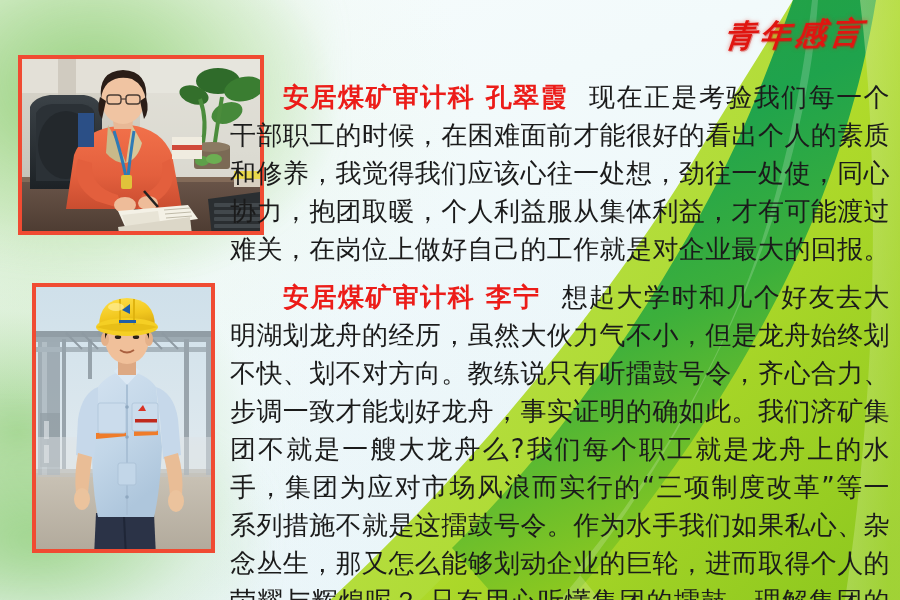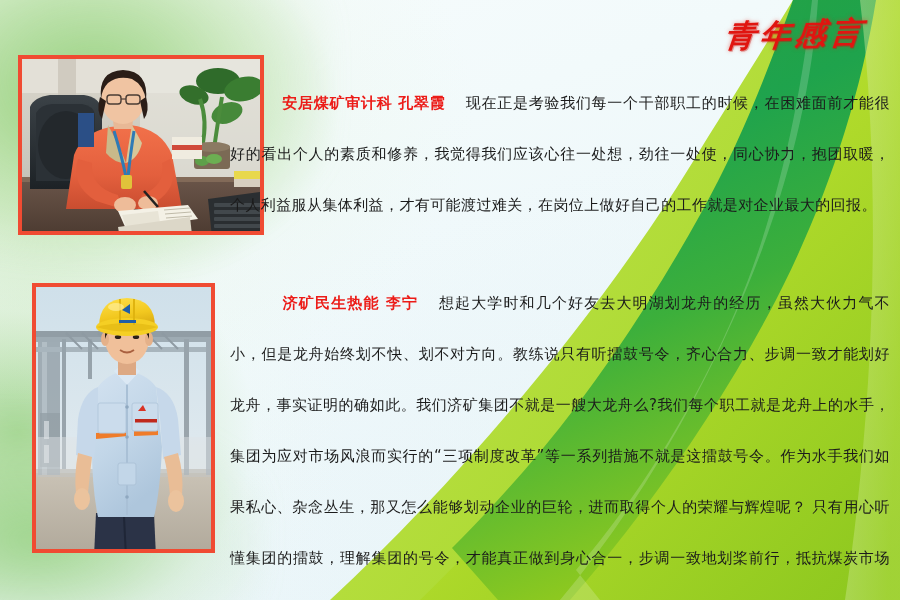--- a/index.html
+++ b/index.html
@@ -73,22 +73,22 @@
   }
   #photo-one { left: 18px; top: 55px; width: 246px; height: 180px; }
   #photo-two { left: 32px; top: 283px; width: 183px; height: 270px; }
   .photo-inner { position: absolute; inset: 0; overflow: hidden; }
 
   
   .para {
     position: absolute;
     z-index: 7;
     color: #1b1b1b;
-    font-size: 15px;
-    line-height: 51px;
+    font-size: 26px;
+    line-height: 38px;
     letter-spacing: 0.4px;
     text-align: justify;
     text-justify: inter-ideograph;
   }
   #para-one { left: 230px; top: 78px; width: 660px; }
   #para-two { left: 230px; top: 278px; width: 660px; }
   .speaker {
     color: #ec1c18;
     font-weight: bold;
   }
@@ -376,16 +376,16 @@
         <ellipse cx="80" cy="20" rx="8" ry="4" fill="#fff0a0" opacity="0.65"></ellipse>
       </svg>
     </div>
   </div>
 
   <div class="para" id="para-one">
     <span class="indent"></span><span class="speaker">安居煤矿审计科 孔翠霞</span><span class="gap"></span><span>现在正是考验我们每一个干部职工的时候，在困难面前才能很好的看出个人的素质和修养，我觉得我们应该心往一处想，劲往一处使，同心协力，抱团取暖，个人利益服从集体利益，才有可能渡过难关，在岗位上做好自己的工作就是对企业最大的回报。</span>
   </div>
 
   <div class="para" id="para-two">
-    <span class="indent"></span><span class="speaker">济矿民生热能  李宁</span><span class="gap"></span><span>想起大学时和几个好友去大明湖划龙舟的经历，虽然大伙力气不小，但是龙舟始终划不快、划不对方向。教练说只有听擂鼓号令，齐心合力、步调一致才能划好龙舟，事实证明的确如此。我们济矿集团不就是一艘大龙舟么?我们每个职工就是龙舟上的水手，集团为应对市场风浪而实行的“三项制度改革”等一系列措施不就是这擂鼓号令。作为水手我们如果私心、杂念丛生，那又怎么能够划动企业的巨轮，进而取得个人的荣耀与辉煌呢？ 只有用心听懂集团的擂鼓，理解集团的号令，才能真正做到身心合一，步调一致地划桨前行，抵抗煤炭市场的大风浪，才能真正划着济矿集团这艘巨轮前进再前进!</span>
+    <span class="indent"></span><span class="speaker">安居煤矿审计科  李宁</span><span class="gap"></span><span>想起大学时和几个好友去大明湖划龙舟的经历，虽然大伙力气不小，但是龙舟始终划不快、划不对方向。教练说只有听擂鼓号令，齐心合力、步调一致才能划好龙舟，事实证明的确如此。我们济矿集团不就是一艘大龙舟么?我们每个职工就是龙舟上的水手，集团为应对市场风浪而实行的“三项制度改革”等一系列措施不就是这擂鼓号令。作为水手我们如果私心、杂念丛生，那又怎么能够划动企业的巨轮，进而取得个人的荣耀与辉煌呢？ 只有用心听懂集团的擂鼓，理解集团的号令，才能真正做到身心合一，步调一致地划桨前行，抵抗煤炭市场的大风浪，才能真正划着济矿集团这艘巨轮前进再前进!</span>
   </div>
 
 </div>
 
 </body></html>

